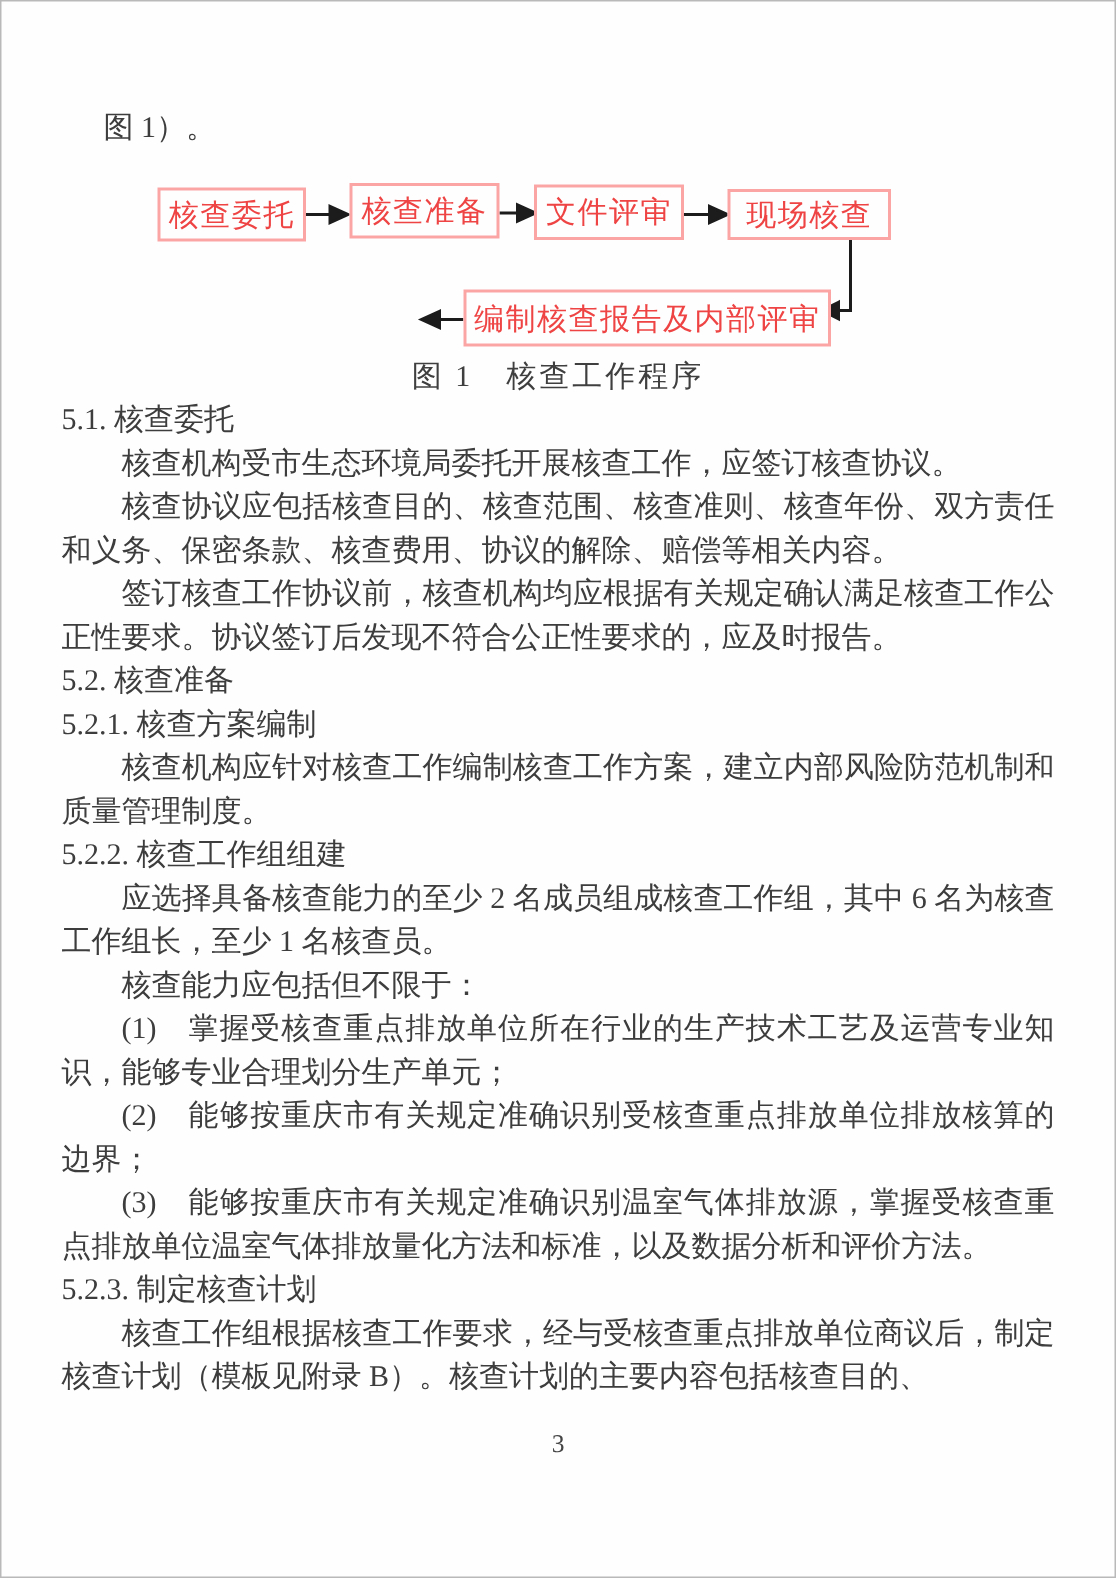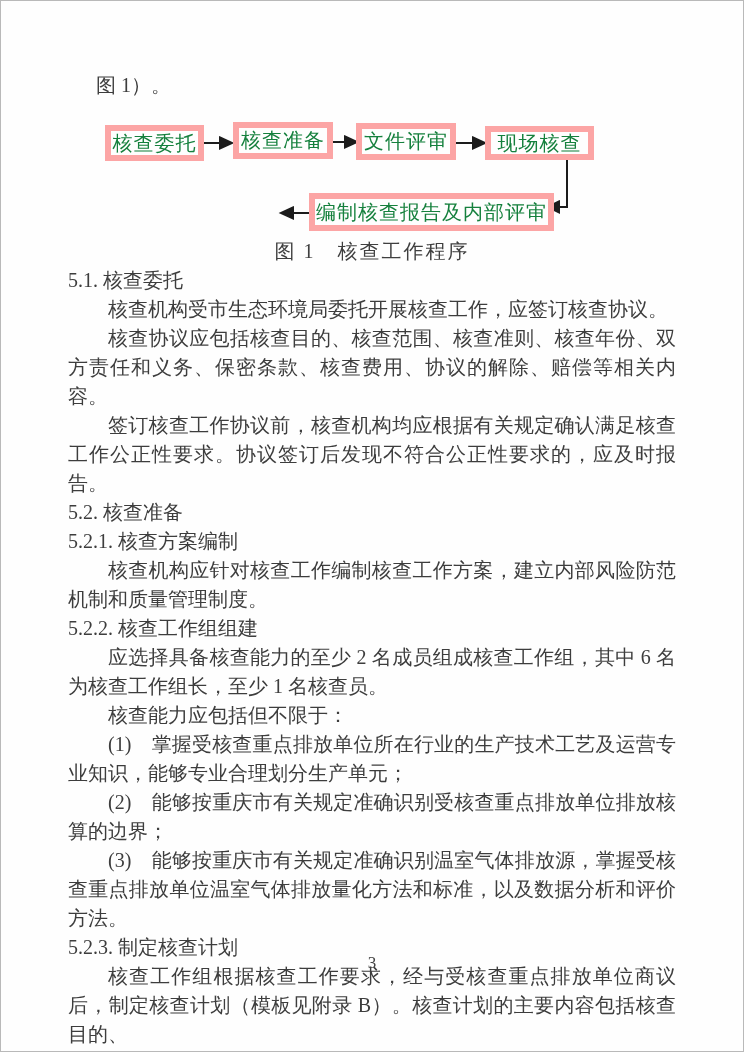--- a/index.html
+++ b/index.html
@@ -8,49 +8,49 @@
     width:744px; height:1052px;
     background:#fefefe;
     box-sizing:border-box;
     border:1px solid #b9b9b9;
     font-family:"Liberation Serif","DejaVu Serif",serif;
     color:#3d3d3d;
     overflow:hidden;
   }
   .intro {
     padding:70px 108px 0 68px;
-    font-size:20px; line-height:29px;margin-left:27px;
+    font-size:20px; line-height:29px;
   }
   
   .fc { position:relative; height:122px; margin-top:14px; }
   .fc svg { position:absolute; left:0; top:0; }
   .node {
     position:absolute;
-    border:6px solid #fca5a5;
+    border:2px solid #fca5a5;
     box-sizing:border-box;
     display:flex; align-items:center; justify-content:center;
     font-size:20px; letter-spacing:1px;
-    color:#15803d;
+    color:#ef4444;
     background:#fefefe;
     white-space:nowrap;
   }
   .n0 { left:104px; top:11px;  width:99px;  height:36px; }
   .n1 { left:232px; top:8px;   width:100px; height:37px; }
   .n2 { left:355px; top:9px;   width:100px; height:37px; }
   .n3 { left:484px; top:12px;  width:109px;  height:34px; }
   .n4 { left:140px; top:80px;  width:140px; height:37px; }
   .n5 { left:308px; top:79px;  width:245px; height:38px; }
   .caption {
     text-align:center;
     font-size:20px; line-height:30px;
     letter-spacing:2px;
     color:#3f3f3f;
   }
   
-  .content { padding:0 67px; }
+  .content { padding:0 40px; }
   .blk {
     margin:0;
     font-size:20px; line-height:29px;
     text-align:justify;
     color:#3d3d3d;
   }
   .blk.p { text-indent:2em; }
   .pageno {
     position:absolute;
     top:951px; left:0; right:0;

